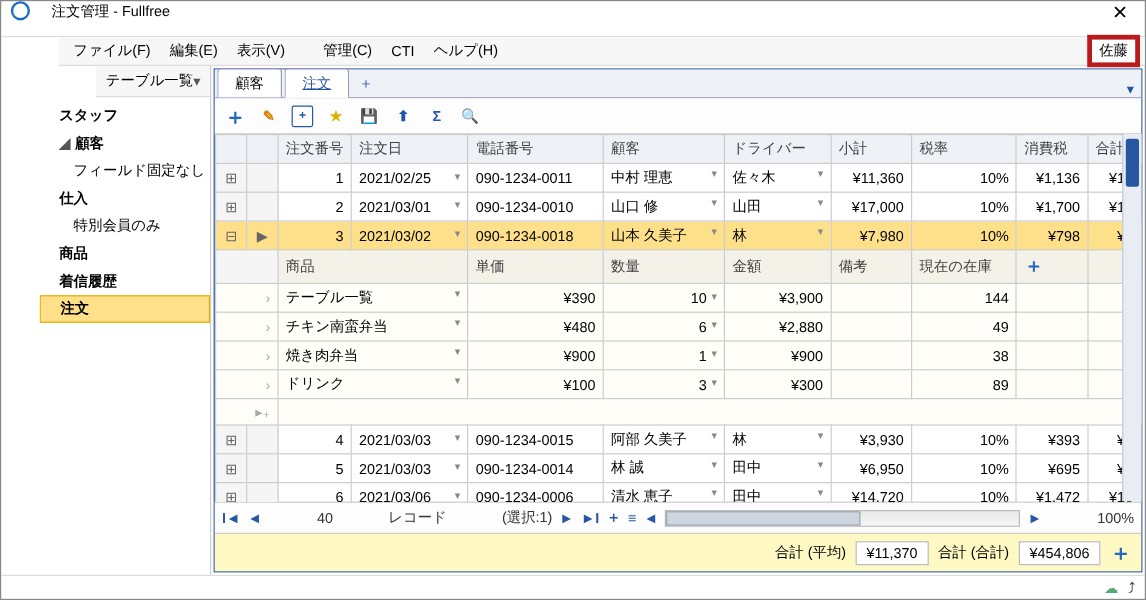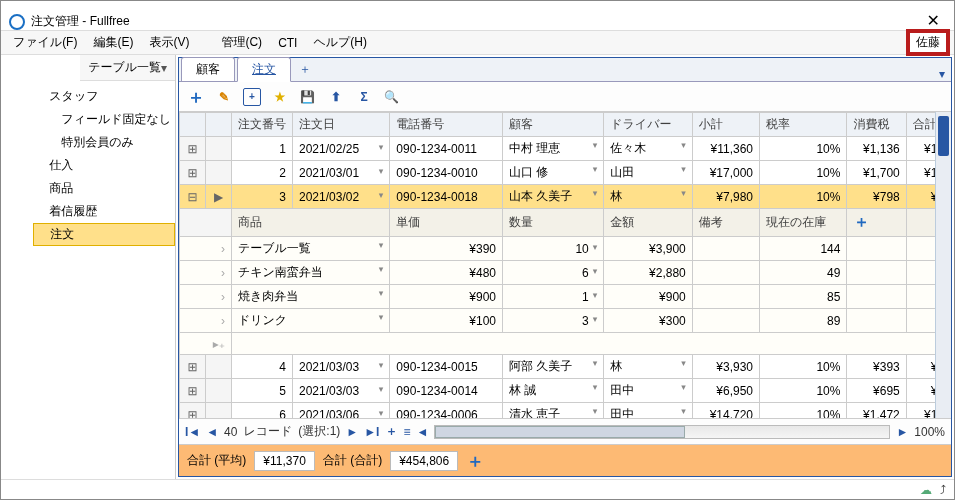--- a/index.html
+++ b/index.html
@@ -1,31 +1,31 @@
 <!DOCTYPE html>
 <html><head>
 <meta charset="utf-8">
 <style>
 * { box-sizing: border-box; font-family: "Meiryo", "Yu Gothic", sans-serif; font-size: 12px; }
 body { margin: 0; background: #fff; }
 .window { width: 955px; height: 500px; border: 1px solid #888; display: flex; flex-direction: column; }
-.titlebar { height: 30px; display: flex; align-items: flex-end; padding: 0 8px; border-bottom: 1px solid #ddd; }
+.titlebar { height: 30px; display: flex; align-items: flex-start; padding: 0 8px; border-bottom: 1px solid #ddd; gap: 12px; }
 .titlebar .icon { width: 16px; height: 16px; border-radius: 50%; border: 2px solid #1a6fc4; margin-right: 6px; }
 .titlebar .title { flex: 1; }
 .titlebar .close { font-size: 16px; cursor: pointer; padding: 0 6px; }
-.menubar { height: 24px; display: flex; align-items: center; padding: 0 4px; border-bottom: 1px solid #ddd; background: #f7f7f7; }
+.menubar { height: 24px; display: flex; align-items: center; padding: 0 4px; border-bottom: 1px solid #ddd; background: #f7f7f7; margin-left: 48px; }
 .menubar span { padding: 2px 8px; cursor: pointer; }
 .menubar .spacer { flex: 1; }
 .menubar .user { border: 4px solid #b91c1c; padding: 1px 6px; background: #fff; }
 .body { flex: 1; display: flex; min-height: 0; }
 .sidebar { width: 175px; border-right: 1px solid #ccc; display: flex; flex-direction: column; align-items: flex-end; }
 .sidebar-hdr { padding: 4px 8px; border-bottom: 1px solid #ddd; display: flex; align-items: center; justify-content: space-between; background: #f7f7f7; }
 .tree { padding: 4px 0; overflow: auto; flex: 1; }
 .tree .item { padding: 3px 4px 3px 28px; cursor: pointer; }
-.tree .item.l0 { padding-left: 16px; }
+.tree .item.l0 { padding-left: 16px; font-weight: bold; }
 .tree .caret { display: inline-block; width: 10px; color: #555; }
 .tree .sel { background: #ffe08a; border: 1px solid #e0b000; padding-top:2px; padding-bottom:2px; }
 .main { flex: 1; display: flex; flex-direction: column; min-width: 0; border: 1px solid #2756a3; margin: 2px; }
 .tabs { height: 24px; display: flex; align-items: flex-end; background: #eef2f7; border-bottom: 1px solid #99b; }
 .tab { padding: 3px 14px; border: 1px solid #99b; border-bottom: none; background: #fff; margin-left: 2px; border-radius: 3px 3px 0 0; cursor: pointer; }
 .tab.active { background: #fff; font-weight: normal; border-bottom: 1px solid #fff; position: relative; top: 1px; color: #2756a3; text-decoration: underline; }
 .tab-add { padding: 3px 8px; color: #2756a3; cursor: pointer; }
 .tabs .sp { flex:1; }
 .tabs .drop { padding: 0 6px; color: #2756a3; cursor: pointer; }
 .toolbar { height: 30px; display: flex; align-items: center; gap: 10px; padding: 0 8px; border-bottom: 1px solid #ccc; background: #fdfdfd; }
@@ -39,24 +39,24 @@
 th { background: #eef2f7; text-align: left; font-weight: normal; color: #404040; }
 td.num { text-align: right; }
 tr.sel td { background: #ffe08a; }
 tr.sel td.rowhdr { background: #ffe08a; }
 td.rowhdr { background: #f5f5f5; width: 26px; text-align: center; color: #666; }
 td.dd::after { content: "▾"; float: right; color: #888; margin-left: 4px; font-size: 9px; }
 .subhdr th { background: #f3f1e8; }
 .subrow td { background: #fffef9; }
 .status { height: 26px; border-top: 1px solid #ccc; display: flex; align-items: center; padding: 0 6px; gap: 6px; background: #fdfdfd; color: #2756a3; }
 .status .nav { cursor: pointer; font-weight: bold; }
-.status .txt { color: #333; }
+.status .txt { color: #333; margin-left: 40px; }
 .status .hscroll { flex: 1; height: 14px; background: linear-gradient(#e8e8e8,#f5f5f5); border: 1px solid #bbb; position: relative; }
 .status .hscroll .thumb { position:absolute; left:0; top:0; bottom:0; width:55%; background:#cfd6e2; border:1px solid #9aa; }
-.footer { height: 32px; border-top: 1px solid #ccc; display: flex; align-items: center; padding: 0 8px; gap: 8px; background: #fdba74; }
+.footer { height: 32px; border-top: 1px solid #ccc; display: flex; align-items: center; padding: 0 8px; gap: 8px; background: #fef9c3; justify-content: flex-end; }
 .footer .box { border: 1px solid #bbb; padding: 2px 8px; background: #fff; }
 .statusbar { height: 20px; border-top: 1px solid #ddd; display: flex; justify-content: flex-end; align-items: center; padding: 0 8px; gap: 8px; color: #5a7; }
 .vscroll { position: absolute; right: 0; top: 0; bottom: 0; width: 16px; background: #e9edf3; border-left: 1px solid #bcd; }
 .vscroll .thumb { position: absolute; left: 2px; right: 2px; top: 4px; height: 40px; background: #2756a3; border-radius: 2px; }
 .expcol { width: 18px; text-align: center; color: #666; cursor: pointer; }
 .addcol { color: #2069c0; font-size: 16px; font-weight: bold; cursor: pointer; }
 </style>
 </head>
 <body>
 
@@ -78,23 +78,24 @@
     <span class="user">佐藤</span>
   </div>
   <div class="body">
     <div class="sidebar">
       <div class="sidebar-hdr">
         <span>テーブル一覧</span>
         <span style="color:#555">▾</span>
       </div>
       <div class="tree" id="tree">
           <div class="item l0">スタッフ</div>
+          <div class="item l0"><span class="caret">◢</span> 顧客</div>
           <div class="item">フィールド固定なし</div>
+          <div class="item l0">仕入</div>
           <div class="item">特別会員のみ</div>
-          <div class="item l0">仕入</div>
           <div class="item l0">商品</div>
           <div class="item l0">着信履歴</div>
           <div class="item l0 sel">注文</div>
         </div>
     </div>
     <div class="main">
       <div class="tabs">
         <div class="tab">顧客</div>
         <div class="tab active">注文</div>
         <div class="tab-add">＋</div>
@@ -201,21 +202,21 @@
                 <td></td>
                 <td></td>
               </tr>
               <tr class="subrow">
                 <td class="rowhdr" colspan="2" style="text-align:right;color:#aaa">›</td>
                 <td colspan="2" class="dd">焼き肉弁当</td>
                 <td class="num">¥900</td>
                 <td class="num dd">1</td>
                 <td class="num">¥900</td>
                 <td></td>
-                <td class="num">85</td>
+                <td class="num">38</td>
                 <td></td>
                 <td></td>
               </tr>
               <tr class="subrow">
                 <td class="rowhdr" colspan="2" style="text-align:right;color:#aaa">›</td>
                 <td colspan="2" class="dd">ドリンク</td>
                 <td class="num">¥100</td>
                 <td class="num dd">3</td>
                 <td class="num">¥300</td>
                 <td></td>

